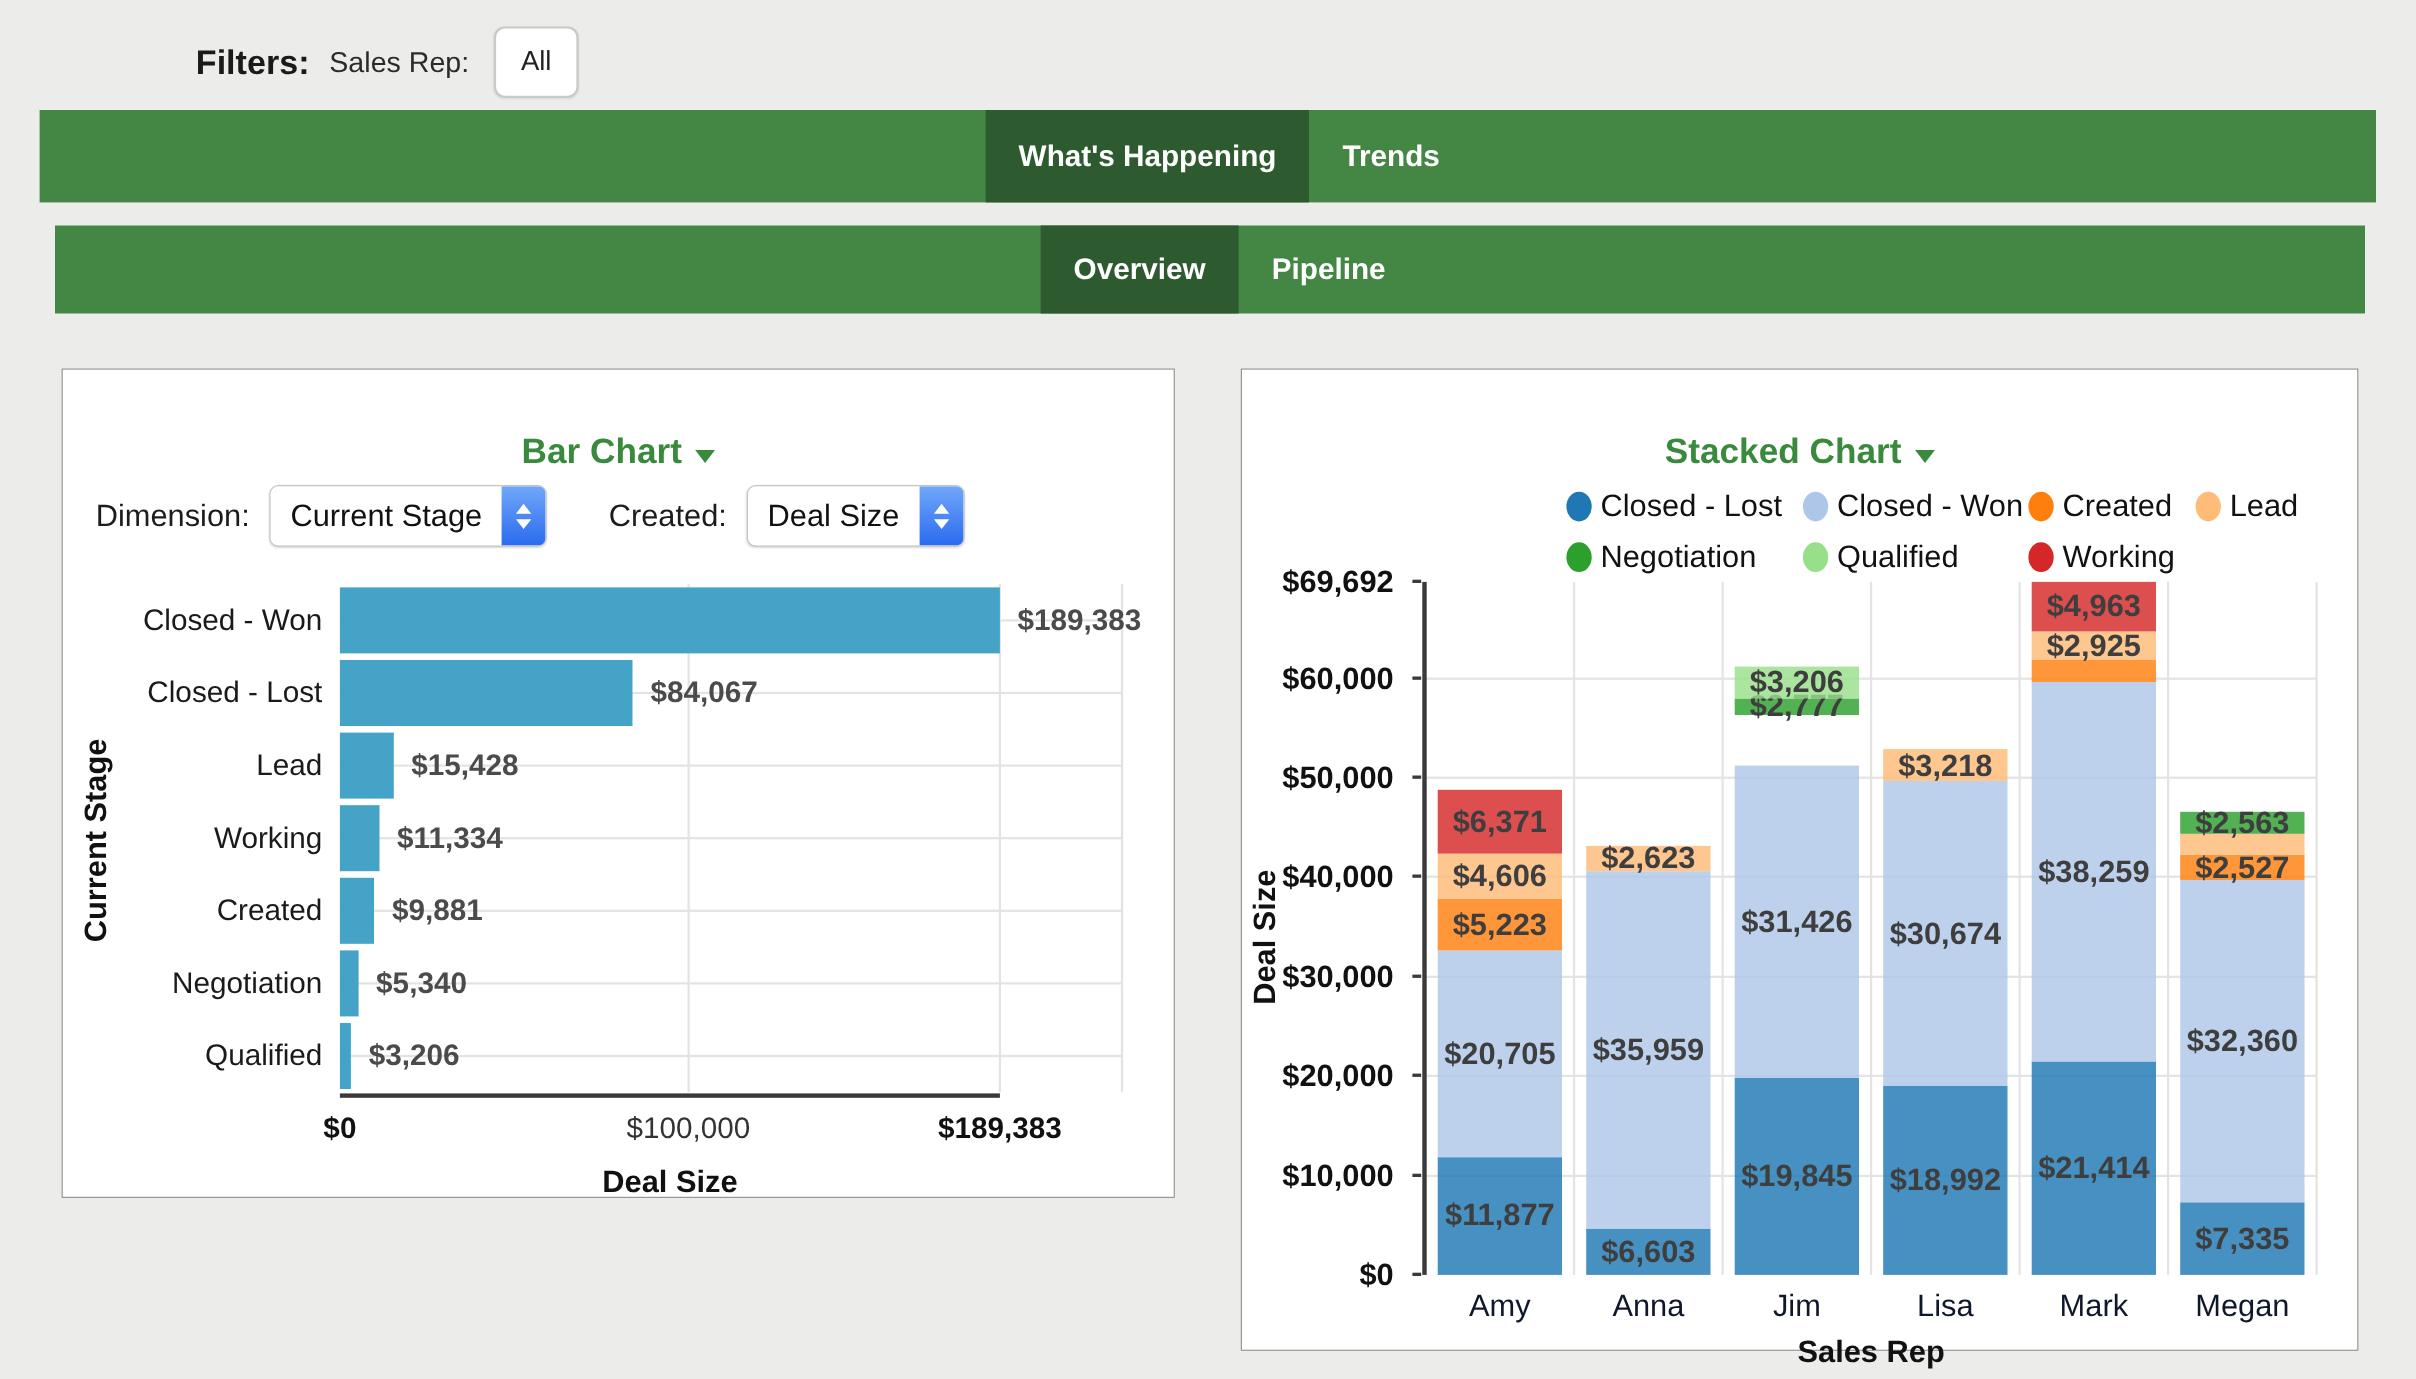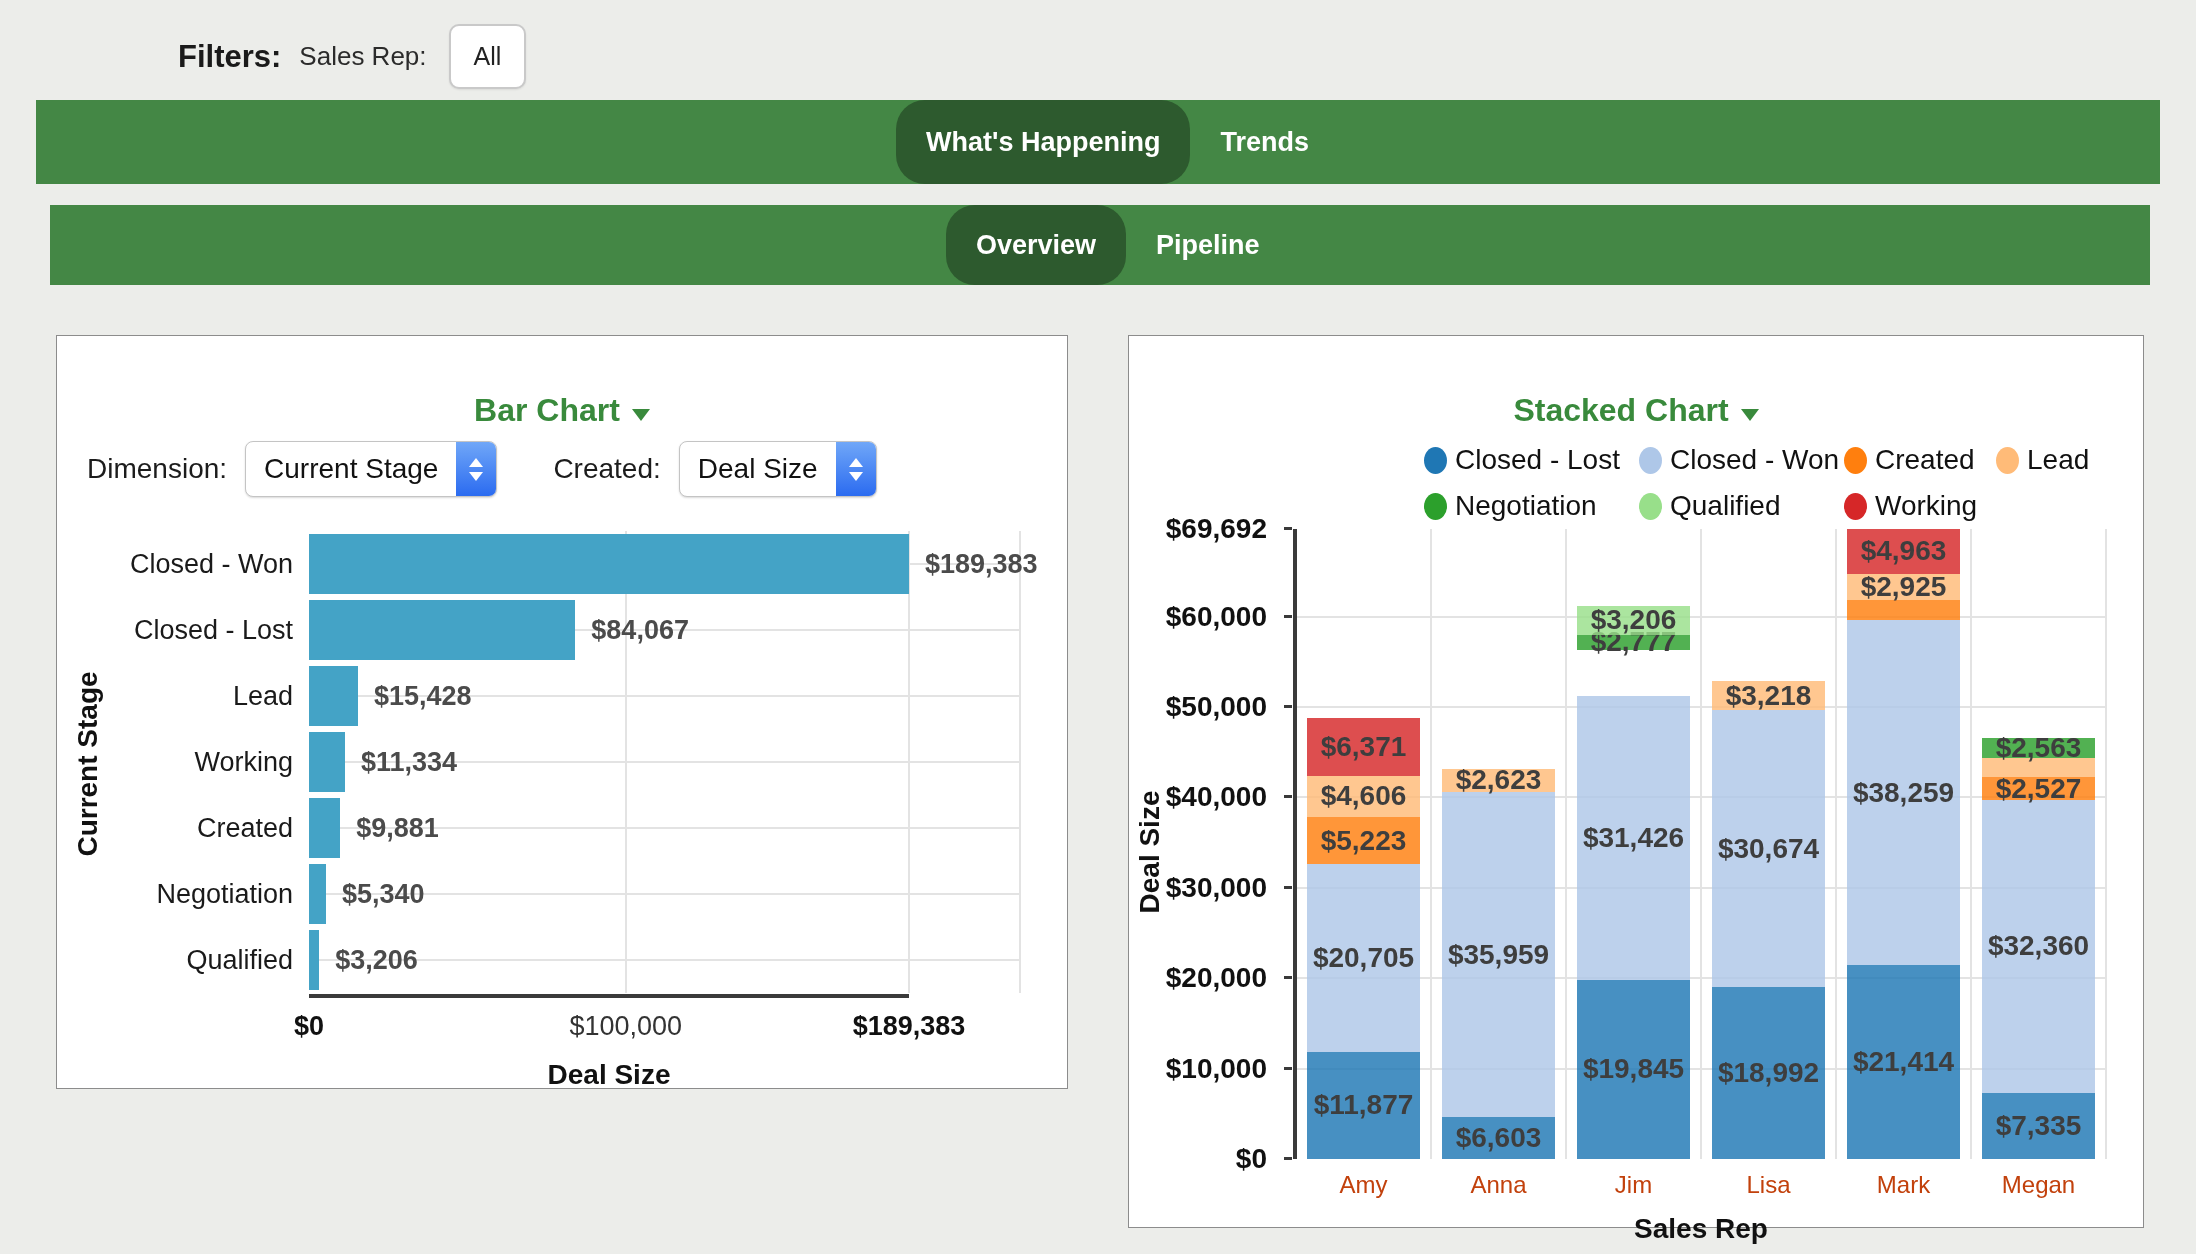--- a/index.html
+++ b/index.html
@@ -18,21 +18,21 @@
   }
   
   .navbar{position:absolute;background:#448745;display:flex;}
   .navbar1{left:36px;top:100px;width:2124px;height:84px;}
   .navbar1 .spacer{width:860px;}
   .navbar1 .tab{line-height:84px;}
   .navbar2{left:50px;top:205px;width:2100px;height:80px;}
   .navbar2 .spacer{width:896px;}
   .navbar2 .tab{line-height:80px;}
   .tab{color:#fff;font-weight:bold;font-size:27px;padding:0 30px;cursor:pointer;white-space:nowrap;}
-  .tab.active{background:#2d5a2e;border-radius:29px;}
+  .tab.active{background:#2d5a2e;}
   
   .panel{position:absolute;background:#fff;border:1px solid #8c8c8c;}
   .panel-left{left:56px;top:335px;width:1010px;height:752px;}
   .panel-right{left:1128px;top:335px;width:1014px;height:891px;}
   .panel-title{position:absolute;top:56px;left:0;width:100%;text-align:center;
     font-size:32px;font-weight:bold;color:#398a3c;cursor:pointer;}
   .caret-down{display:inline-block;width:0;height:0;border-left:9px solid transparent;
     border-right:9px solid transparent;border-top:12px solid #398a3c;margin-left:12px;}
   
   .controls{position:absolute;left:30px;top:105px;display:flex;align-items:center;font-size:28px;color:#1c1c1c;}
@@ -52,21 +52,21 @@
   .ticklab{position:absolute;white-space:nowrap;}
   .ylab-rot{position:absolute;font-weight:bold;font-size:28px;color:#111;transform:rotate(-90deg);transform-origin:center;white-space:nowrap;}
   .hbar{position:absolute;}
   .hbar-cat{position:absolute;font-size:27px;color:#1a1a1a;white-space:nowrap;transform:translate(-100%,-50%);}
   .hbar-val{position:absolute;font-size:27px;font-weight:bold;color:#4b4b4b;white-space:nowrap;transform:translateY(-50%);}
   .xaxis-title{position:absolute;font-size:28px;font-weight:bold;color:#111;transform:translateX(-50%);white-space:nowrap;}
   .col{position:absolute;bottom:0;display:flex;flex-direction:column-reverse;}
   .seg{position:relative;width:100%;}
   .seg-label{position:absolute;left:0;right:0;top:50%;transform:translateY(-50%);
     text-align:center;font-size:28px;font-weight:bold;color:#3e3e3e;white-space:nowrap;}
-  .cat-x{position:absolute;font-size:24px;color:#c2410c;transform:translateX(-50%);white-space:nowrap;}
+  .cat-x{position:absolute;font-size:28px;color:#0f172a;transform:translateX(-50%);white-space:nowrap;}
   .ytick{position:absolute;right:0;font-size:28px;font-weight:bold;color:#111;white-space:nowrap;}
   .ytickmark{position:absolute;background:#3a3a3a;width:8px;height:3px;}
   
   .legend{position:absolute;left:295px;top:108px;display:grid;
     grid-template-columns:215px 205px 152px auto;row-gap:14px;}
   .legend-item{display:flex;align-items:center;cursor:pointer;}
   .legend-dot{width:23px;height:27px;border-radius:50%;margin-right:8px;flex:0 0 auto;}
   .legend-text{font-size:28px;color:#111;white-space:nowrap;}
 </style>
 </head>

